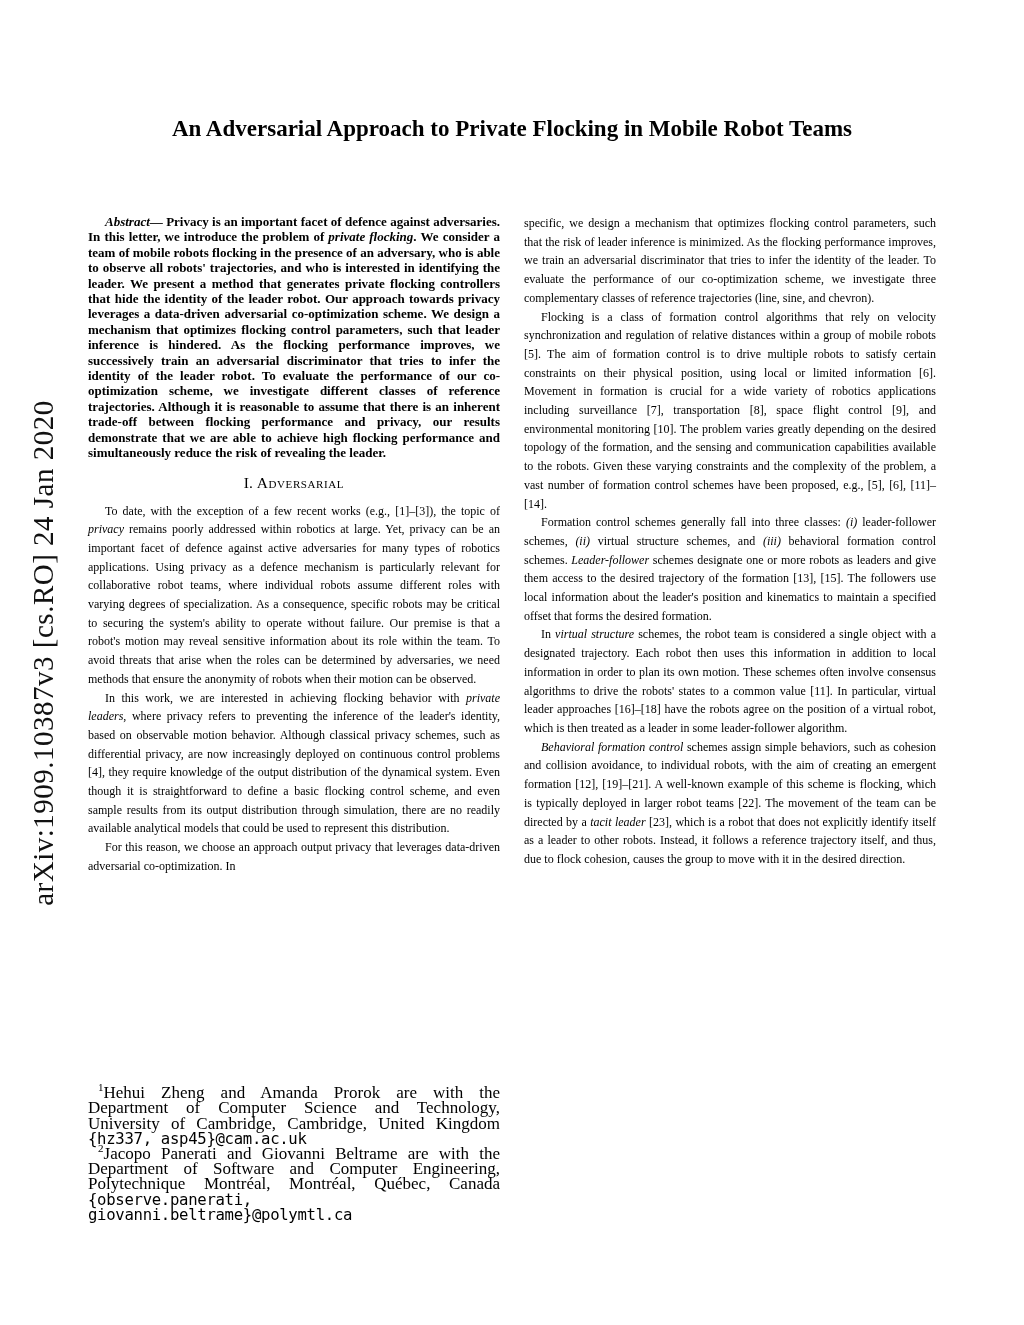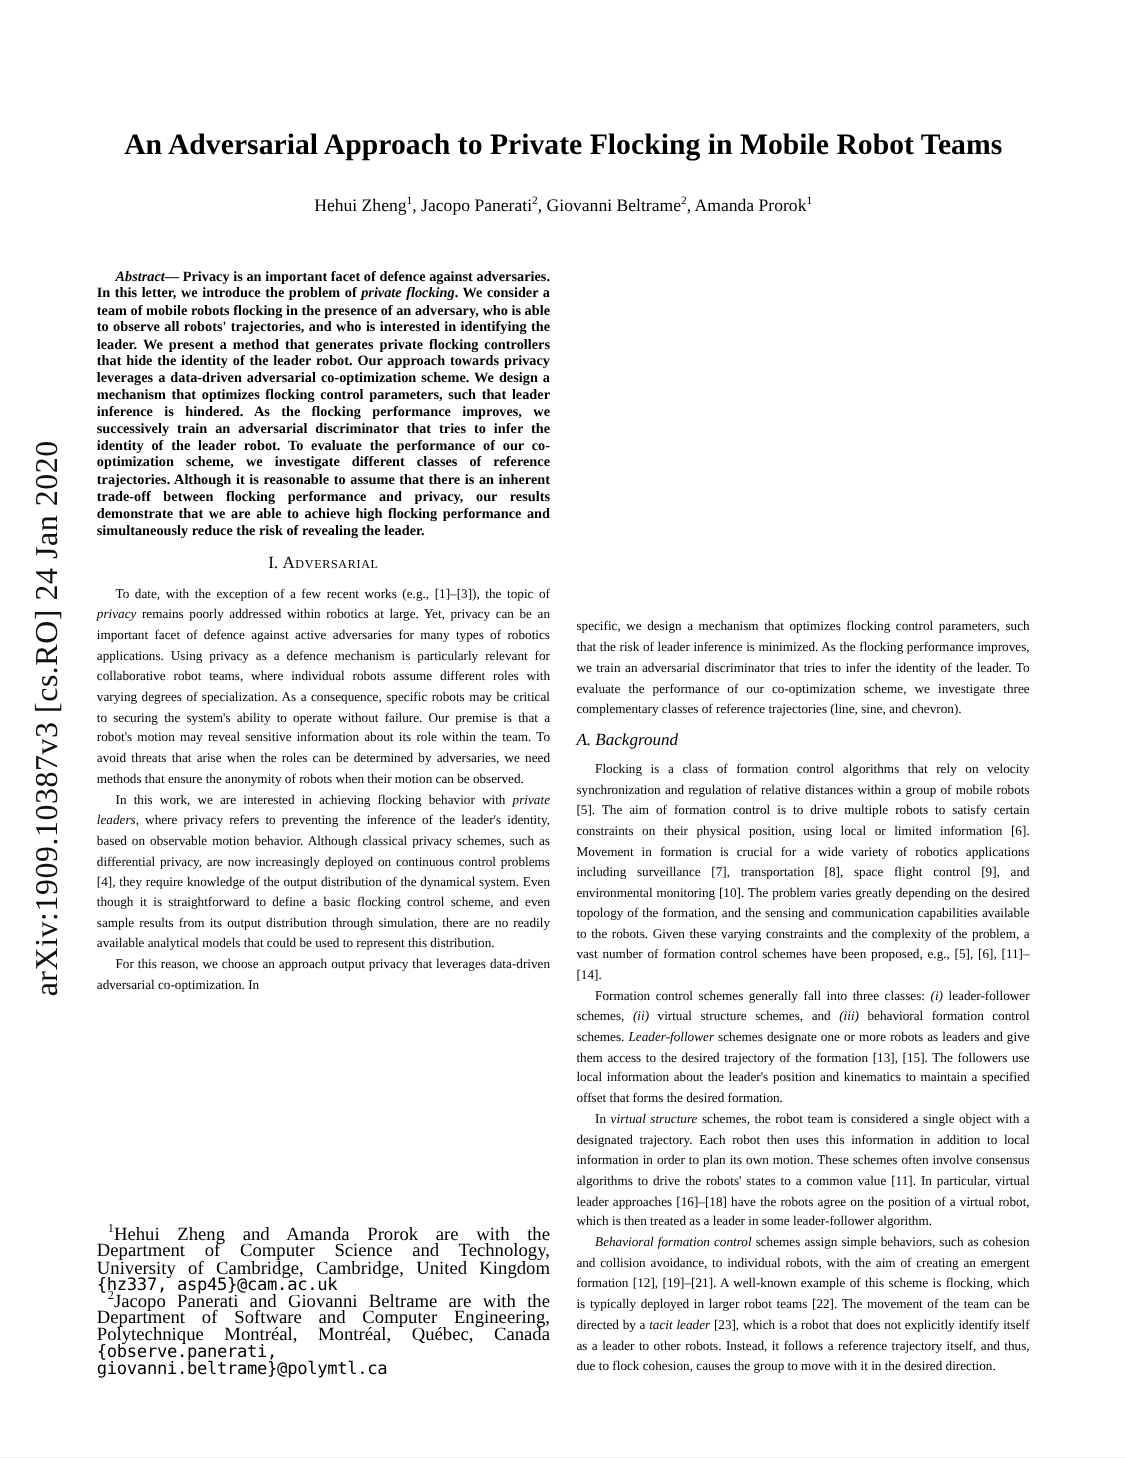--- a/index.html
+++ b/index.html
@@ -9,24 +9,24 @@
       font-family: "Liberation Serif", "DejaVu Serif", serif;
       overflow: hidden;
     }
     .arxiv-strip {
       position: absolute; left: -252px; top: 632px; width: 600px; height: 42px;
       text-align: center; transform: rotate(-90deg);
       font-size: 29px; letter-spacing: 0.5px; color: #111; white-space: nowrap;
     }
     .title {
       margin: 0; padding: 116px 80px 0; text-align: center;
-      font-size: 27px; font-weight: bold;
+      font-size: 23px; font-weight: bold;
     }
     .authors { margin-top: 32px; text-align: center; font-size: 16px; }
-    .columns { display: flex; gap: 24px; padding: 0 88px; margin-top: 46px; align-items: flex-end; }
+    .columns { display: flex; gap: 24px; padding: 0 88px; margin-top: 72px; }
     .col { width: 412px; text-align: justify; hyphens: auto; }
     .col.left { display: flex; flex-direction: column; height: 1008px; }
     .abstract { font-size: 13px; line-height: 15.4px; font-weight: bold; }
     .abstract p { margin: 0; text-indent: 17px; }
     .section-heading {
       margin: 13px 0 10px; text-align: center;
       font-size: 15.5px; font-weight: normal;
     }
     .section-heading .sc { font-variant: small-caps; letter-spacing: 0.6px; }
     .body { font-size: 12px; line-height: 18.7px; margin: 0; }
@@ -42,21 +42,20 @@
   </style>
 </head>
 <body>
 
 <div class="page">
 
   <div class="arxiv-strip">arXiv:1909.10387v3  [cs.RO]  24 Jan 2020</div>
 
   <h1 class="title">An Adversarial Approach to Private Flocking in Mobile Robot Teams</h1>
 
-  <div class="authors">Hehui Zheng<sup>1</sup>, Jacopo Panerati<sup>2</sup>, Giovanni Beltrame<sup>2</sup>, Amanda Prorok<sup>1</sup></div>
 
   <div class="columns">
 
     <div class="col left">
 
       <div class="abstract">
         <p><i>Abstract</i>— Privacy is an important facet of defence against adversaries. In this letter, we introduce the problem of <i>private flocking</i>. We consider a team of mobile robots flocking in the presence of an adversary, who is able to observe all robots' trajectories, and who is interested in identifying the leader. We present a method that generates private flocking controllers that hide the identity of the leader robot. Our approach towards privacy leverages a data-driven adversarial co-optimization scheme. We design a mechanism that optimizes flocking control parameters, such that leader inference is hindered. As the flocking performance improves, we successively train an adversarial discriminator that tries to infer the identity of the leader robot. To evaluate the performance of our co-optimization scheme, we investigate different classes of reference trajectories. Although it is reasonable to assume that there is an inherent trade-off between flocking performance and privacy, our results demonstrate that we are able to achieve high flocking performance and simultaneously reduce the risk of revealing the leader.</p>
       </div>
 
       <h2 class="section-heading">
@@ -72,21 +71,20 @@
         <p><sup>1</sup>Hehui Zheng and Amanda Prorok are with the Department of Computer Science and Technology, University of Cambridge, Cambridge, United Kingdom <span class="mono">{hz337, asp45}@cam.ac.uk</span></p>
         <p><sup>2</sup>Jacopo Panerati and Giovanni Beltrame are with the Department of Software and Computer Engineering, Polytechnique Montréal, Montréal, Québec, Canada <span class="mono">{observe.panerati, giovanni.beltrame}@polymtl.ca</span></p>
       </div>
 
     </div>
 
     <div class="col right">
 
       <p class="body">specific, we design a mechanism that optimizes flocking control parameters, such that the risk of leader inference is minimized. As the flocking performance improves, we train an adversarial discriminator that tries to infer the identity of the leader. To evaluate the performance of our co-optimization scheme, we investigate three complementary classes of reference trajectories (line, sine, and chevron).</p>
 
-      <h3 class="subsection-heading">A. Background</h3>
 
       <p class="body indent">Flocking is a class of formation control algorithms that rely on velocity synchronization and regulation of relative distances within a group of mobile robots [5]. The aim of formation control is to drive multiple robots to satisfy certain constraints on their physical position, using local or limited information [6]. Movement in formation is crucial for a wide variety of robotics applications including surveillance [7], transportation [8], space flight control [9], and environmental monitoring [10]. The problem varies greatly depending on the desired topology of the formation, and the sensing and communication capabilities available to the robots. Given these varying constraints and the complexity of the problem, a vast number of formation control schemes have been proposed, e.g., [5], [6], [11]–[14].</p>
       <p class="body indent">Formation control schemes generally fall into three classes: <i>(i)</i> leader-follower schemes, <i>(ii)</i> virtual structure schemes, and <i>(iii)</i> behavioral formation control schemes. <i>Leader-follower</i> schemes designate one or more robots as leaders and give them access to the desired trajectory of the formation [13], [15]. The followers use local information about the leader's position and kinematics to maintain a specified offset that forms the desired formation.</p>
       <p class="body indent">In <i>virtual structure</i> schemes, the robot team is considered a single object with a designated trajectory. Each robot then uses this information in addition to local information in order to plan its own motion. These schemes often involve consensus algorithms to drive the robots' states to a common value [11]. In particular, virtual leader approaches [16]–[18] have the robots agree on the position of a virtual robot, which is then treated as a leader in some leader-follower algorithm.</p>
       <p class="body indent"><i>Behavioral formation control</i> schemes assign simple behaviors, such as cohesion and collision avoidance, to individual robots, with the aim of creating an emergent formation [12], [19]–[21]. A well-known example of this scheme is flocking, which is typically deployed in larger robot teams [22]. The movement of the team can be directed by a <i>tacit leader</i> [23], which is a robot that does not explicitly identify itself as a leader to other robots. Instead, it follows a reference trajectory itself, and thus, due to flock cohesion, causes the group to move with it in the desired direction.</p>
 
     </div>
 
   </div>
 

